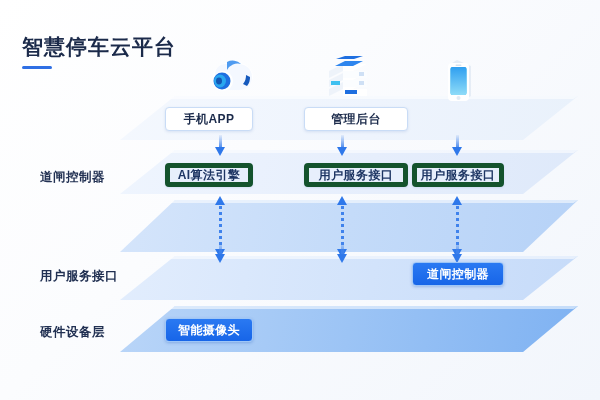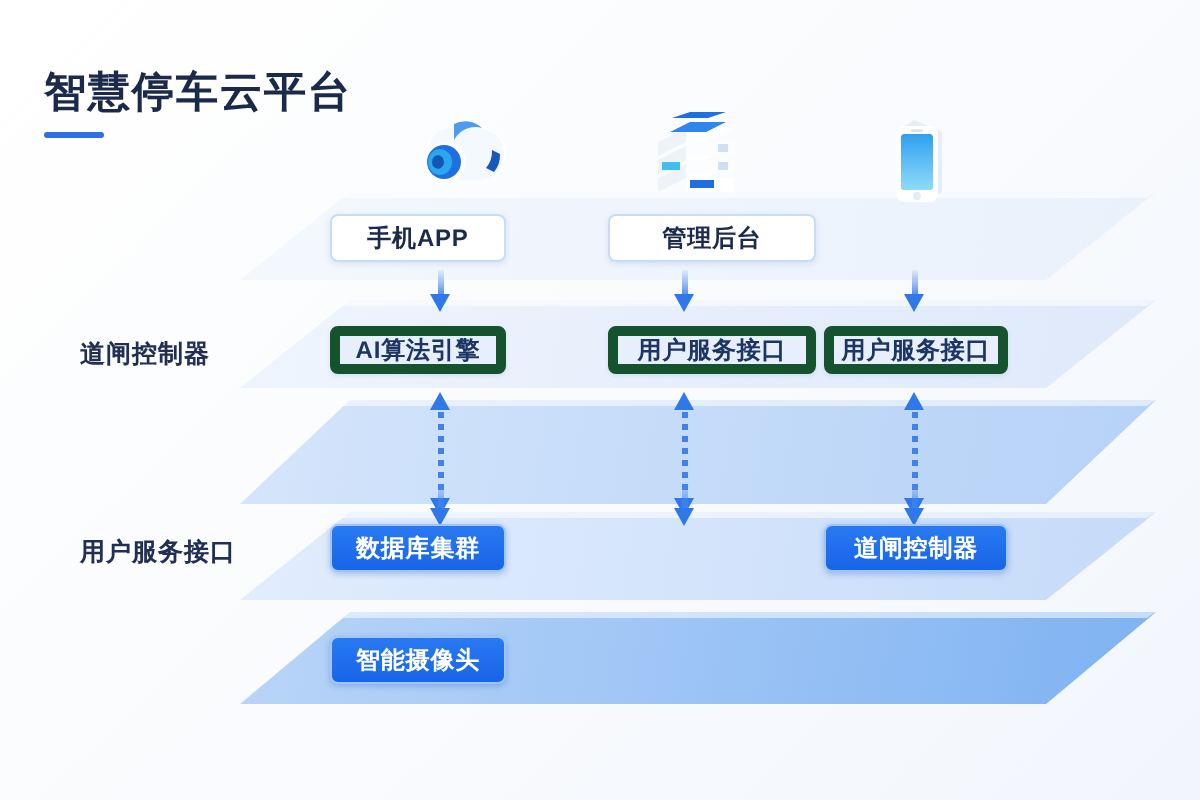--- a/index.html
+++ b/index.html
@@ -230,20 +230,21 @@
       <div class="face"></div>
       <div class="hl"></div>
     </div>
   <div class="slab s5">
       <div class="face"></div>
       <div class="hl"></div>
     </div>
 
   <div class="layer-label" style="top:169px">道闸控制器</div>
   <div class="layer-label" style="top:268px">用户服务接口</div>
+  <div class="layer-label" style="top:324px">硬件设备层</div>
 
   <div class="icon3d icon-cloud">
     <svg viewBox="0 0 52 48">
       <ellipse cx="30" cy="22" rx="20" ry="14" fill="#ffffff"></ellipse>
       <path d="M12 20 a10 10 0 0 1 10 -10 h14 a13 13 0 0 1 0 26 h-14 a10 10 0 0 1 -10 -10 z" fill="#f4f8ff"></path>
       <path d="M30 10 a13 13 0 0 1 13 13 a13 13 0 0 1 -13 13 a13 13 0 0 0 0 -26 z" fill="#1f6fe0"></path>
       <path d="M24 8 a12 12 0 0 1 14 2 a12 12 0 0 0 -14 6 z" fill="#4f9bf0"></path>
       <ellipse cx="20" cy="27" rx="10" ry="10" fill="#ffffff"></ellipse>
       <ellipse cx="19" cy="27" rx="8.5" ry="8.5" fill="#1f6fe0"></ellipse>
       <ellipse cx="17" cy="27" rx="6" ry="6.5" fill="#2aa7ef"></ellipse>
@@ -334,18 +335,17 @@
     </div>
   <div class="arrow-down" style="left:337px; top:242px">
       <div class="shaft"></div>
       <div class="head"></div>
     </div>
   <div class="arrow-down" style="left:452px; top:242px">
       <div class="shaft"></div>
       <div class="head"></div>
     </div>
 
-  <div class="node solid col1 r3">数据库集群</div>
   <div class="node solid col3 r3">道闸控制器</div>
 
   <div class="node solid col1 r4">智能摄像头</div>
 
 </div>
 
 </body></html>

